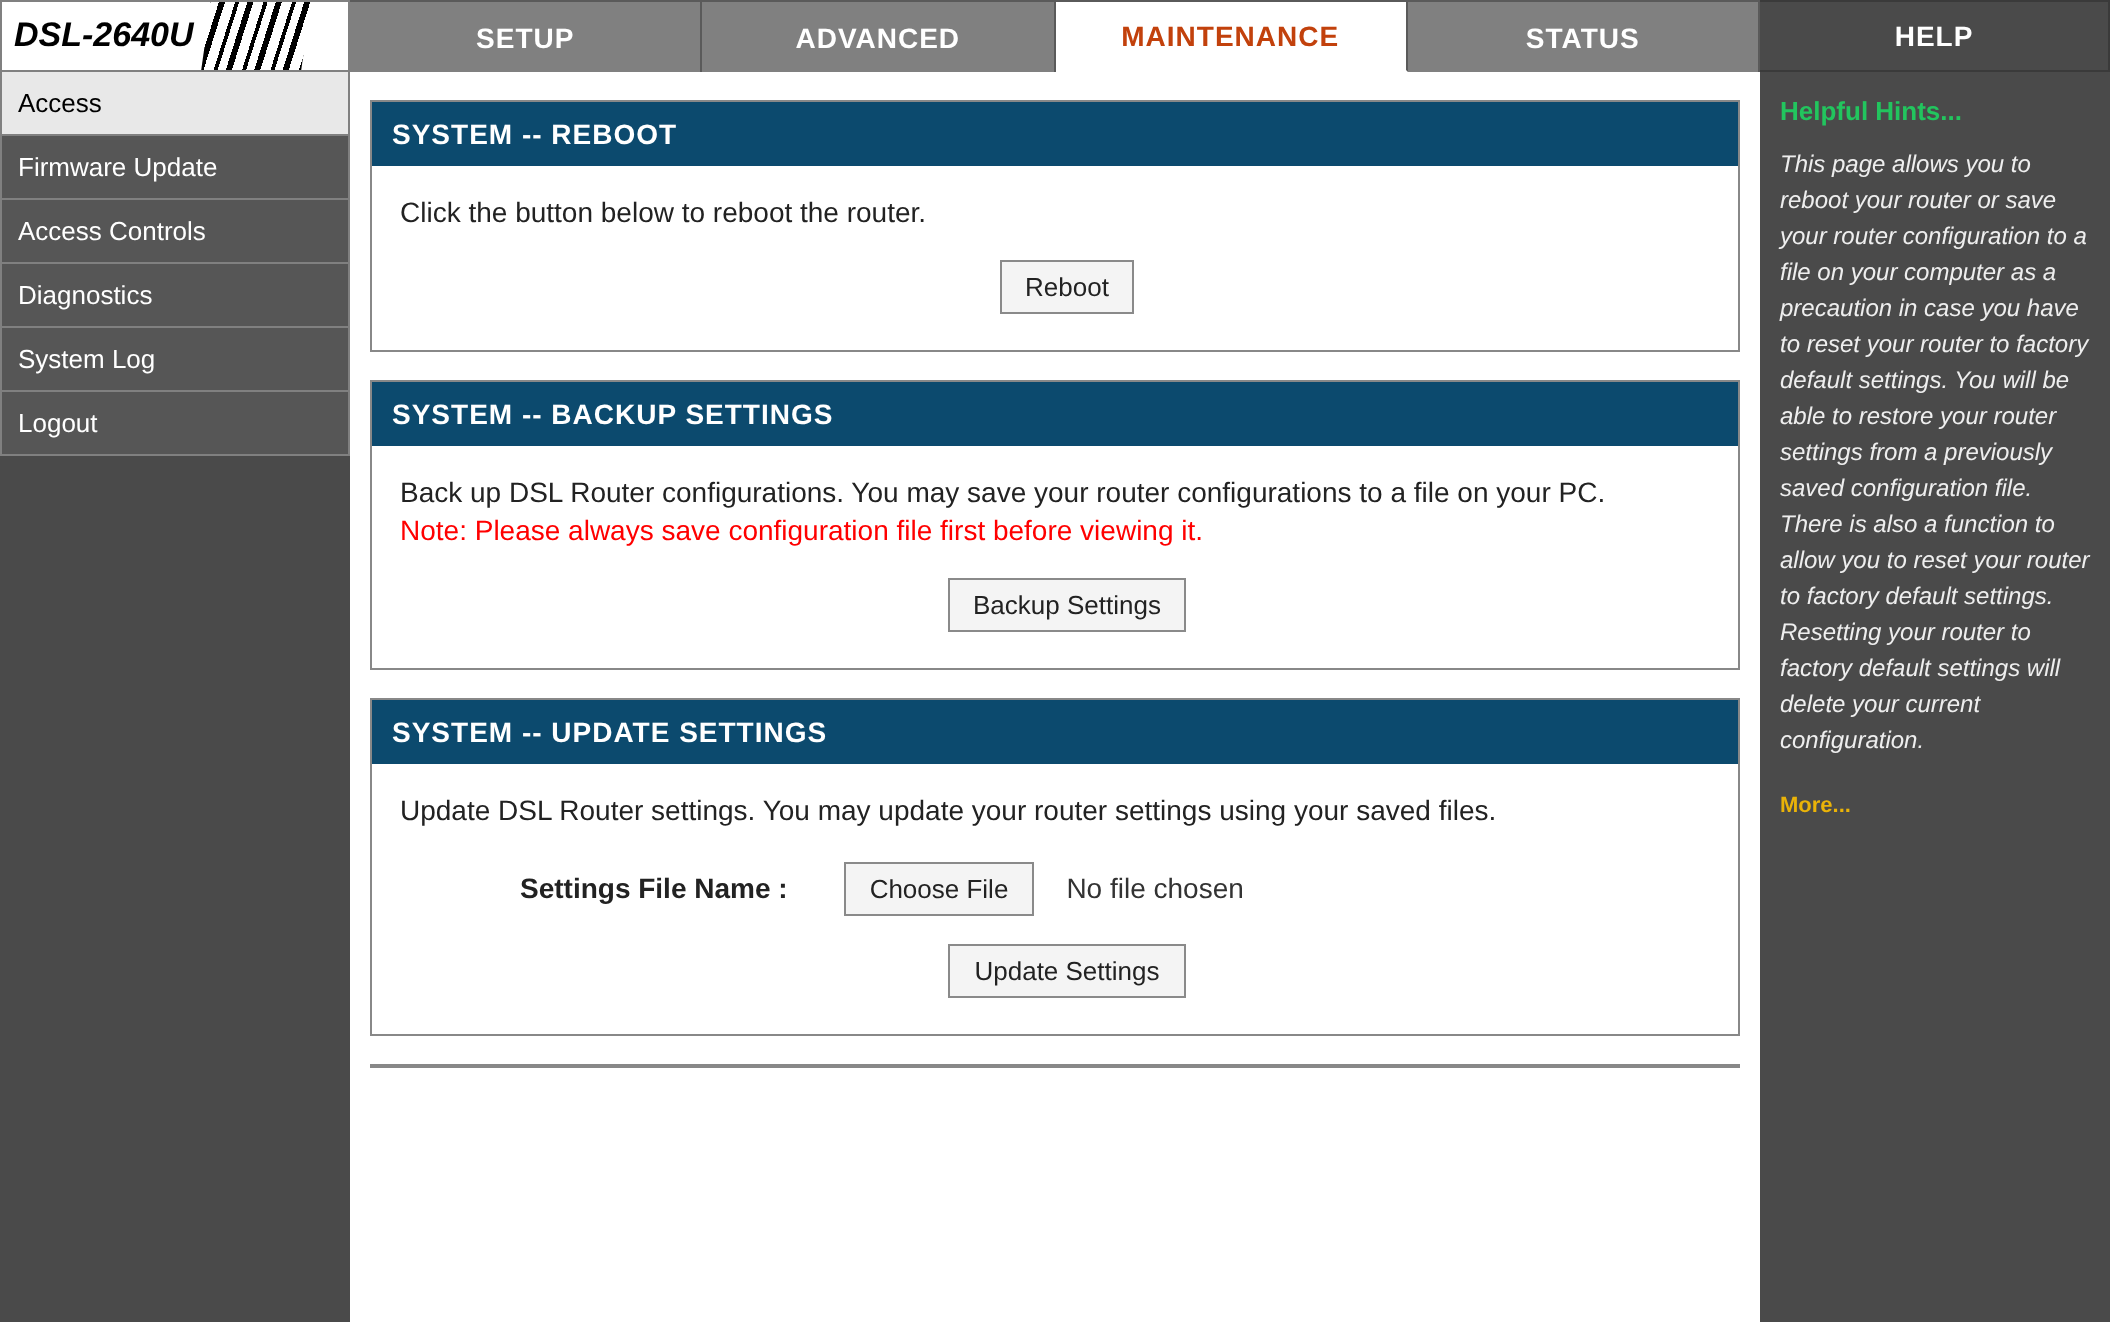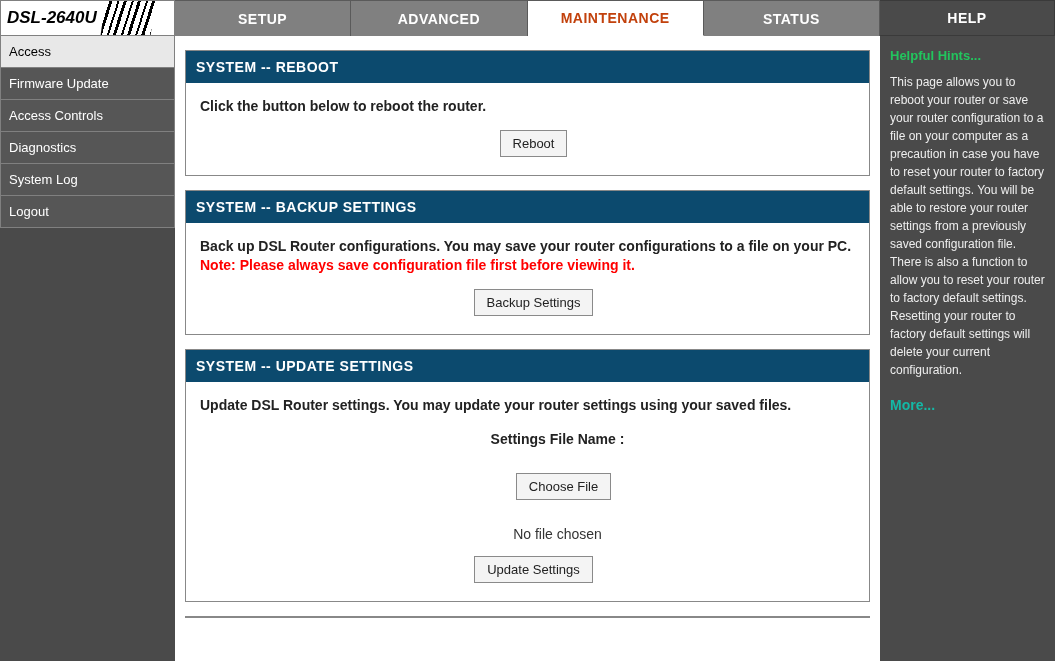--- a/index.html
+++ b/index.html
@@ -124,67 +124,67 @@
       letter-spacing: 0.5px;
       padding: 8px 10px;
     }
     .panel-body {
       background: #fff;
       padding: 14px 14px 18px 14px;
       font-size: 14px;
       color: #222;
       font-family: Verdana, sans-serif;
     }
-    .panel-body p { line-height: 1.35; font-weight: bold; }
+    .panel-body p { line-height: 1.35; }
     .note { color: #ff0000; }
     .btn {
       display: inline-block;
       background: #f4f4f4;
       border: 1px solid #8a8a8a;
       color: #222;
       font-family: Verdana, sans-serif;
       font-size: 13px;
       padding: 5px 12px;
       cursor: pointer;
       margin-left: 12px;
     }
     .btn-row { text-align: center; margin-top: 14px; }
     .file-row {
       display: flex;
       align-items: center;
       justify-content: flex-start;
-      gap: 26px;
+      gap: 16px;
       margin-top: 16px;
       margin-left: 60px;
-      flex-direction: column;
     }
     .file-label { font-weight: bold; }
     .file-status { color: #333; }
 
     
     .help {
       grid-column: 3; grid-row: 2;
       background: #4a4a4a;
       color: #eee;
       padding: 12px 10px;
       font-size: 12px;
     }
     .help-title {
       font-weight: bold;
       font-size: 13px;
       color: #22c55e;
       margin-bottom: 10px;
     }
     .help-text {
       line-height: 1.5;
+      font-style: italic;
     }
     .more-link {
-      color: #14b8a6;
-      font-weight: bold;
-      font-size: 14px;
+      color: #eab308;
+      font-weight: bold;
+      font-size: 11px;
       display: inline-block;
       margin-top: 18px;
       cursor: pointer;
     }
   </style>
 </head>
 <body>
 
 <div class="page">
 

